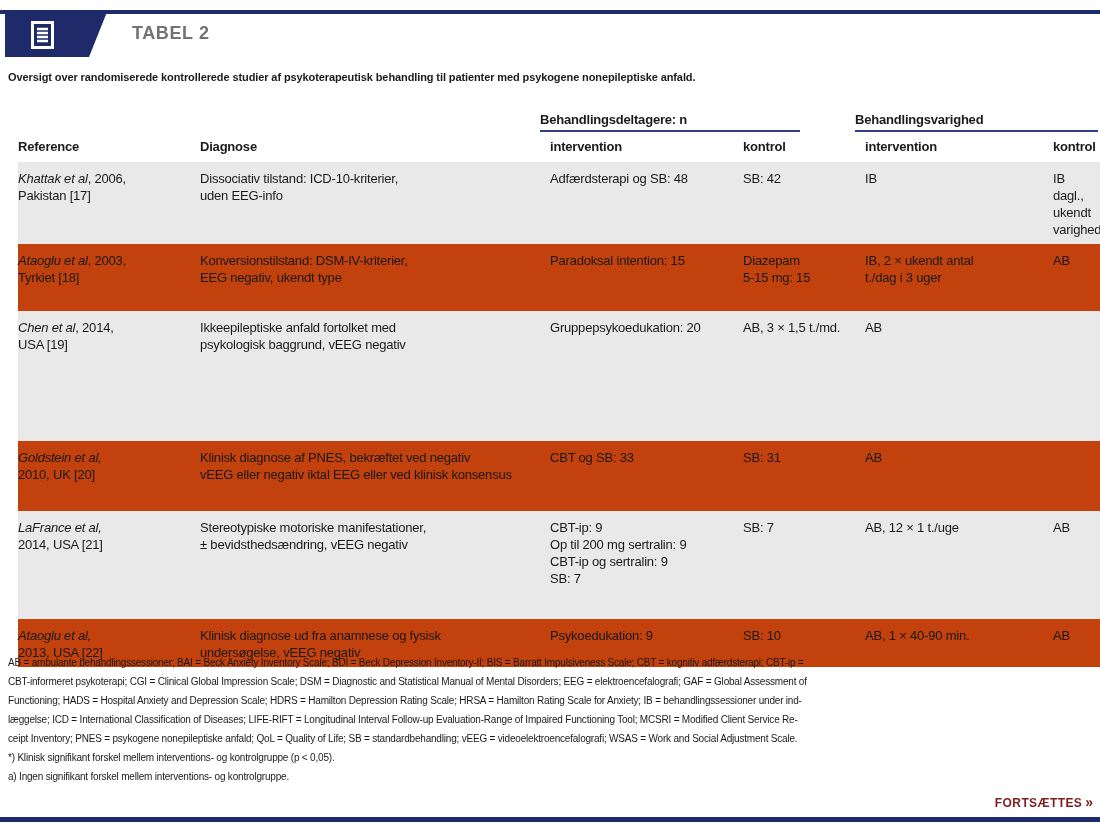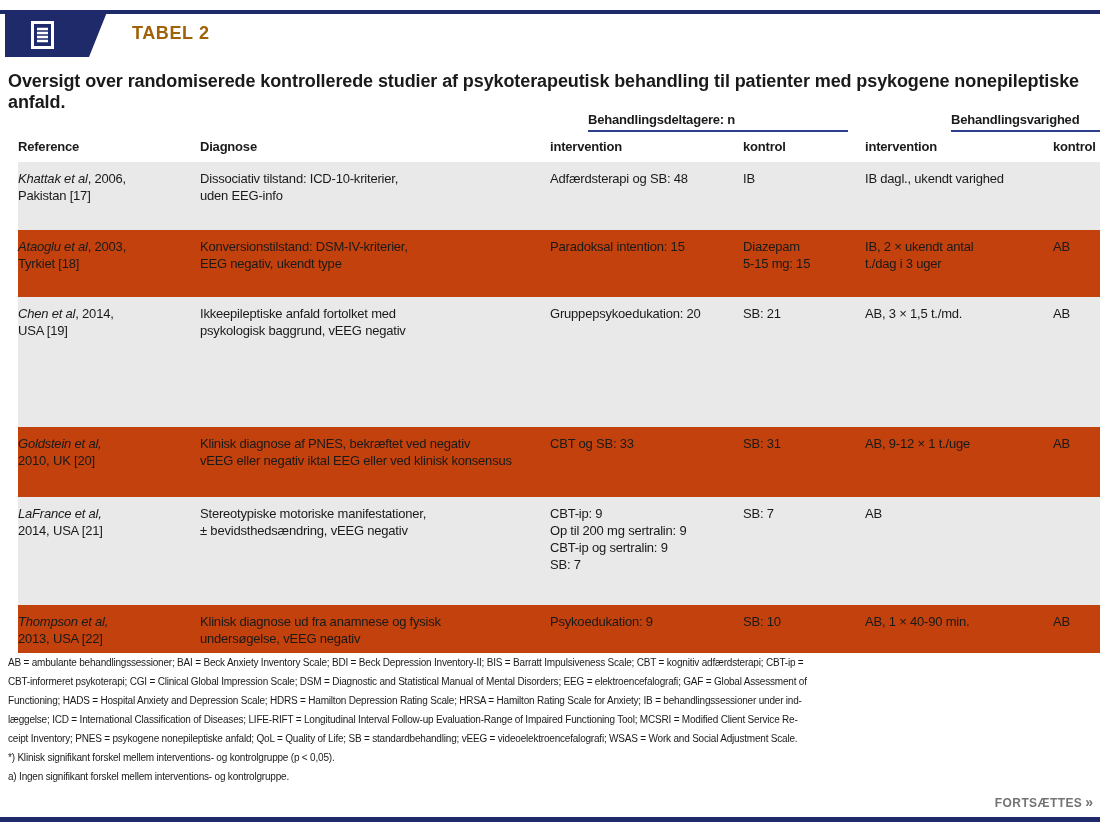--- a/index.html
+++ b/index.html
@@ -9,30 +9,30 @@
   }
   .top-rule{position:absolute;left:0;top:10px;width:1100px;height:4px;background:#1f2a6b;}
   .brand-row{position:absolute;left:0;top:12px;height:46px;width:1100px;}
   .tab{
     position:absolute;left:5px;top:0;width:102px;height:45px;background:#1f2a6b;
     clip-path:polygon(0 0,100% 0,calc(100% - 18px) 100%,0 100%);
     display:flex;align-items:center;
   }
   .tab svg{margin-left:26px;}
   .tab-label{
-    position:absolute;left:132px;top:11px;font-size:18px;font-weight:bold;color:#a16207;
+    position:absolute;left:132px;top:11px;font-size:18px;font-weight:bold;color:#737373;
     letter-spacing:.6px;
   }
   .subtitle{
     position:absolute;left:8px;top:71px;width:1084px;
-    font-size:18px;font-weight:bold;letter-spacing:-.1px;
+    font-size:11px;font-weight:bold;letter-spacing:-.1px;
   }
   .grid{display:grid;grid-template-columns:182px 350px 193px 122px 188px 57px;margin-left:18px;width:1092px;}
   .thead{position:absolute;left:0;top:112px;width:1100px;}
-  .grp-row{display:grid;grid-template-columns:532px 315px 245px;margin-left:8px;width:1092px;gap:48px;}
+  .grp-row{display:grid;grid-template-columns:532px 315px 245px;margin-left:8px;width:1092px;}
   .grp{font-size:13px;font-weight:bold;letter-spacing:-.2px;}
   .grp-inner{border-bottom:2px solid #2e3f8f;padding-bottom:3px;}
   .g1 .grp-inner{margin-right:55px;}
   .g2 .grp-inner{margin-right:2px;}
   .col-row{margin-top:0;}
   .col-h{font-size:13px;font-weight:bold;letter-spacing:-.2px;padding:7px 10px 6px 0;}
   .tbody{position:absolute;left:0;top:162px;width:1100px;}
   .row{background:#c2410c;}
   .row:nth-child(odd){background:#e9e9e9;}
   .r1{min-height:68px;} .r2{min-height:67px;} .r3{min-height:130px;}
@@ -41,21 +41,21 @@
   .cell.dg{padding-right:8px;}
   .ml{white-space:pre-line;}
   .ref i{font-style:italic;}
   .footnote{
     position:absolute;left:8px;top:653px;width:1086px;
     font-size:10px;line-height:19px;letter-spacing:-.2px;
   }
   .abbr{white-space:pre-line;}
   .note{white-space:pre-line;}
   .footer-label{
-    position:absolute;right:8px;top:794px;font-size:12px;font-weight:bold;color:#737373;
+    position:absolute;right:8px;top:794px;font-size:12px;font-weight:bold;color:#7f1d1d;
     letter-spacing:.4px;
   }
   .footer-label .arr{font-size:14px;margin-left:3px;letter-spacing:-1px;}
   .bottom-rule{position:absolute;left:0;top:817px;width:1100px;height:5px;background:#1f2a6b;}
 </style>
 </head>
 <body>
 
 <div class="top-rule"></div>
 
@@ -95,20 +95,21 @@
 </div>
 
 <div class="tbody">
 
   <div class="grid row r1">
     <div class="cell ref"><i>Khattak et al</i><span class="ml">, 2006,
 Pakistan [17]</span></div>
     <div class="cell dg ml">Dissociativ tilstand: ICD-10-kriterier,
 uden EEG-info</div>
     <div class="cell ml">Adfærdsterapi og SB: 48</div>
+    <div class="cell ml">SB: 42</div>
     <div class="cell">IB</div>
     <div class="cell ml">IB dagl., ukendt varighed</div>
   </div>
 
   <div class="grid row r2">
     <div class="cell ref"><i>Ataoglu et al</i><span class="ml">, 2003,
 Tyrkiet [18]</span></div>
     <div class="cell dg ml">Konversionstilstand: DSM-IV-kriterier,
 EEG negativ, ukendt type</div>
     <div class="cell ml">Paradoksal intention: 15</div>
@@ -118,51 +119,50 @@
 t./dag i 3 uger</div>
     <div class="cell">AB</div>
   </div>
 
   <div class="grid row r3">
     <div class="cell ref"><i>Chen et al</i><span class="ml">, 2014,
 USA [19]</span></div>
     <div class="cell dg ml">Ikkeepileptiske anfald fortolket med
 psykologisk baggrund, vEEG negativ</div>
     <div class="cell ml">Gruppepsykoedukation: 20</div>
-    <div class="cell ml">SB: 21</div>
     <div class="cell ml">AB, 3 × 1,5 t./md.</div>
     <div class="cell">AB</div>
   </div>
 
   <div class="grid row r4">
     <div class="cell ref"><i>Goldstein et al,</i><span class="ml">
 2010, UK [20]</span></div>
     <div class="cell dg ml">Klinisk diagnose af PNES, bekræftet ved negativ
 vEEG eller negativ iktal EEG eller ved klinisk konsensus</div>
     <div class="cell ml">CBT og SB: 33</div>
     <div class="cell ml">SB: 31</div>
-    <div class="cell ml">AB, 9-12 × 1 t./uge</div>
     <div class="cell">AB</div>
   </div>
 
   <div class="grid row r5">
     <div class="cell ref"><i>LaFrance et al,</i><span class="ml">
 2014, USA [21]</span></div>
     <div class="cell dg ml">Stereotypiske motoriske manifestationer,
 ± bevidsthedsændring, vEEG negativ</div>
     <div class="cell ml">CBT-ip: 9
 Op til 200 mg sertralin: 9
 CBT-ip og sertralin: 9
 SB: 7</div>
     <div class="cell ml">SB: 7</div>
+    <div class="cell ml">AB, 12 × 1 t./uge</div>
     <div class="cell">AB</div>
   </div>
 
   <div class="grid row r6">
-    <div class="cell ref"><i>Thompson et al,</i><span class="ml">
+    <div class="cell ref"><i>Ataoglu et al,</i><span class="ml">
 2013, USA [22]</span></div>
     <div class="cell dg ml">Klinisk diagnose ud fra anamnese og fysisk
 undersøgelse, vEEG negativ</div>
     <div class="cell ml">Psykoedukation: 9</div>
     <div class="cell ml">SB: 10</div>
     <div class="cell ml">AB, 1 × 40-90 min.</div>
     <div class="cell">AB</div>
   </div>
 
 </div>

